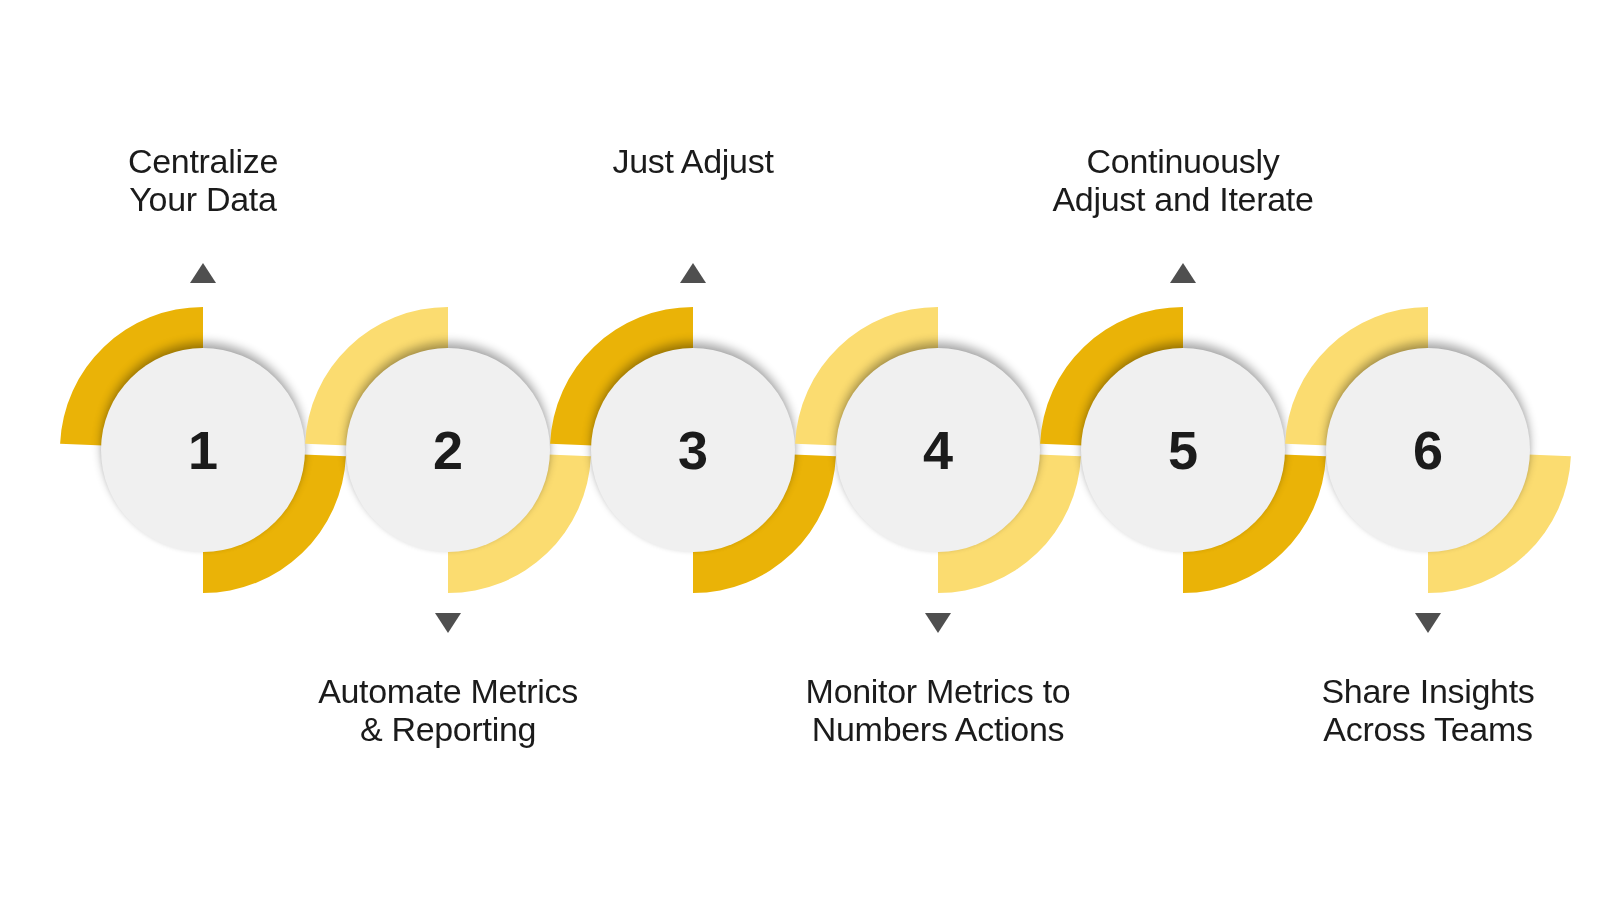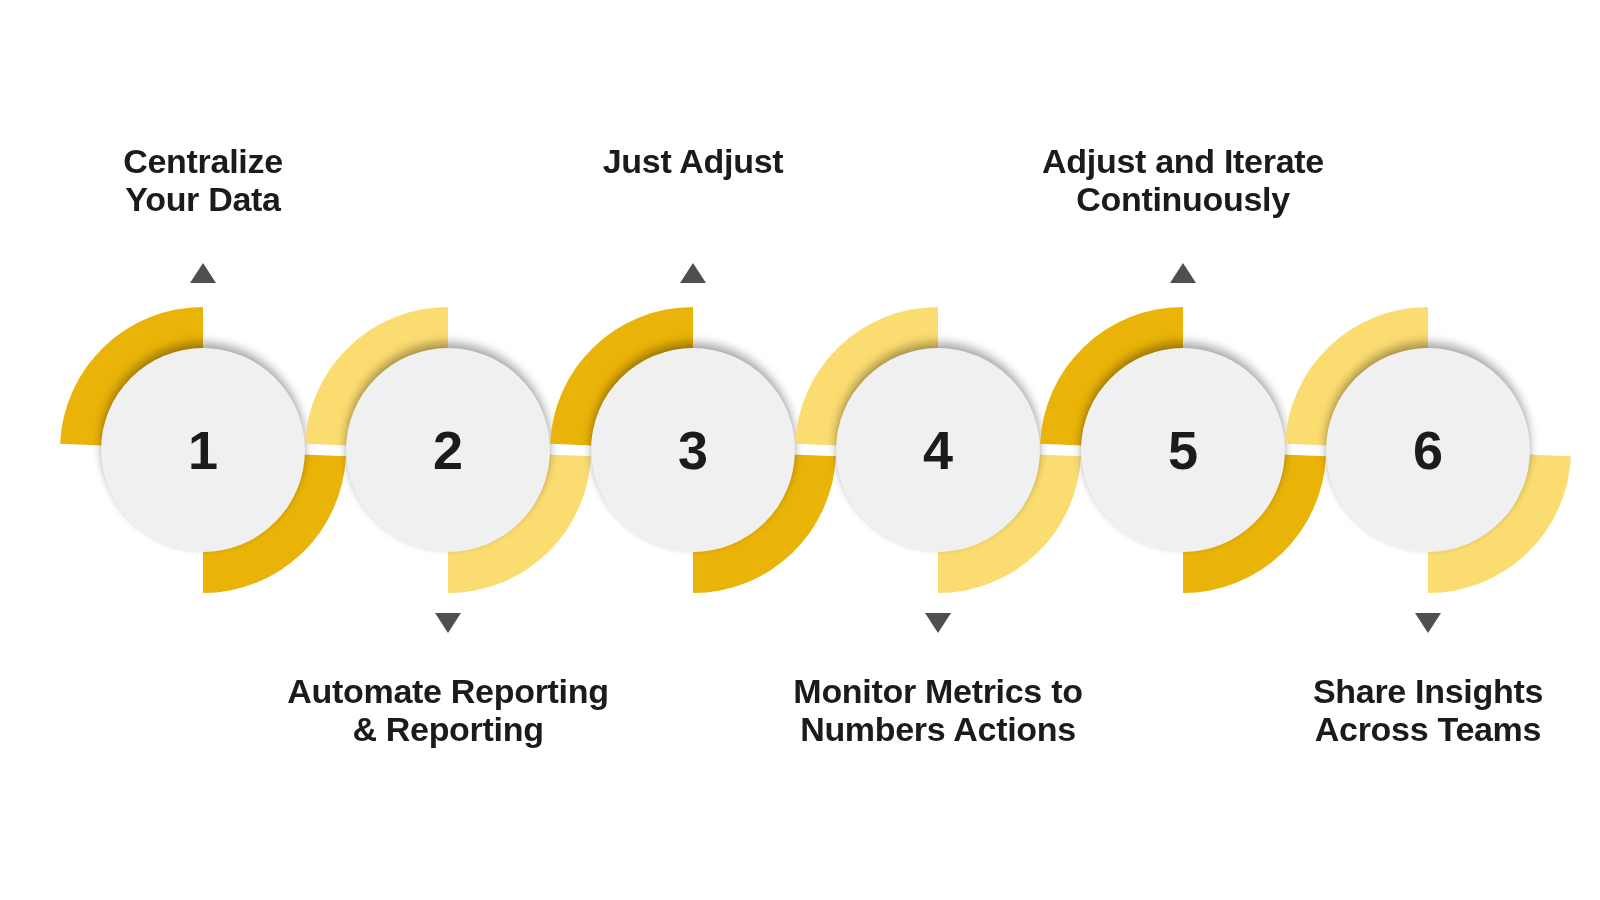--- a/index.html
+++ b/index.html
@@ -50,21 +50,21 @@
     font-weight: 700;
     color: var(--text-color, #1b1b1b);
     line-height: 1;
   }
   .label {
     position: absolute;
     left: calc(50% - 195px);
     width: 390px;
     text-align: center;
     font-size: 34px;
-    font-weight: 700;
+    font-weight: 400;
     line-height: 38px;
     letter-spacing: -0.3px;
     color: var(--text-color, #1b1b1b);
   }
   .label-top { top: -158px; }
   .label-bottom { top: 372px; }
 
   .arrow {
     position: absolute;
     left: calc(50% - 13px);
@@ -104,21 +104,21 @@
   <div class="step step-2">
     <svg class="arcs" viewBox="0 0 300 300" aria-hidden="true">
       <path class="arc" d="M 7.1 143.8 A 143 143 0 0 1 150 7 L 150 50 A 100 100 0 0 0 50.1 145.6 Z" fill="#FBDC70"></path>
       <path class="arc" d="M 292.9 156.2 A 143 143 0 0 1 150 293 L 150 250 A 100 100 0 0 0 249.9 154.4 Z" fill="#FBDC70"></path>
     </svg>
     <div class="circle">
       <span class="num">2</span>
     </div>
     <div class="arrow arrow-down"></div>
     <div class="label label-bottom">
-      <div>Automate Reporting</div>
+      <div>Automate Metrics</div>
       <div>&amp; Reporting</div>
     </div>
   </div>
 
   <div class="step step-3">
     <div class="label label-top">
       <div>Just Adjust</div>
     </div>
     <div class="arrow arrow-up"></div>
     <svg class="arcs" viewBox="0 0 300 300" aria-hidden="true">
@@ -140,22 +140,22 @@
     </div>
     <div class="arrow arrow-down"></div>
     <div class="label label-bottom">
       <div>Monitor Metrics to</div>
       <div>Numbers Actions</div>
     </div>
   </div>
 
   <div class="step step-5">
     <div class="label label-top">
+      <div>Continuously</div>
       <div>Adjust and Iterate</div>
-      <div>Continuously</div>
     </div>
     <div class="arrow arrow-up"></div>
     <svg class="arcs" viewBox="0 0 300 300" aria-hidden="true">
       <path class="arc" d="M 7.1 143.8 A 143 143 0 0 1 150 7 L 150 50 A 100 100 0 0 0 50.1 145.6 Z" fill="#EAB307"></path>
       <path class="arc" d="M 292.9 156.2 A 143 143 0 0 1 150 293 L 150 250 A 100 100 0 0 0 249.9 154.4 Z" fill="#EAB307"></path>
     </svg>
     <div class="circle">
       <span class="num">5</span>
     </div>
   </div>

